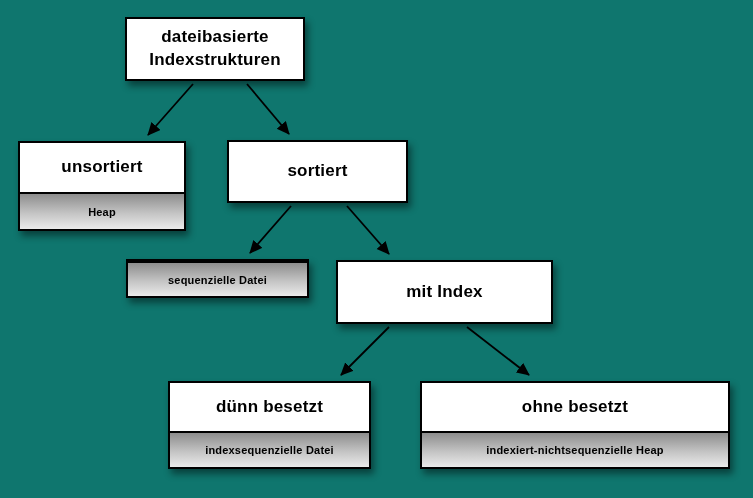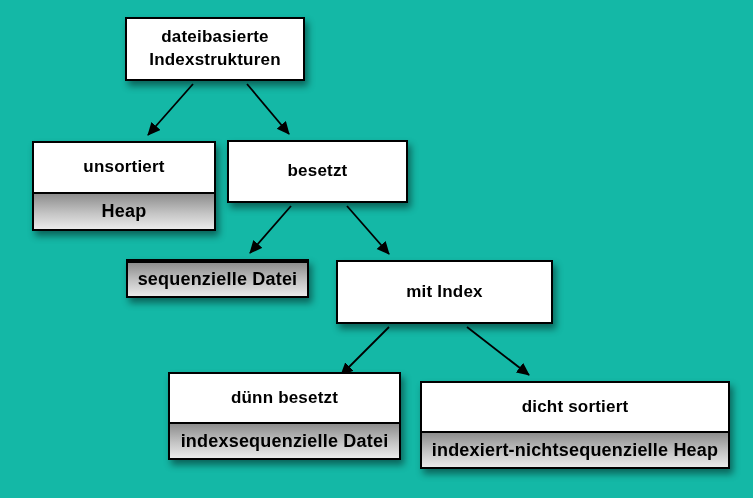--- a/index.html
+++ b/index.html
@@ -4,21 +4,21 @@
 <style>
   html, body {
     margin: 0;
     padding: 0;
     font-family: "Liberation Sans", "DejaVu Sans", sans-serif;
   }
   .canvas {
     position: relative;
     width: 753px;
     height: 498px;
-    background: #14b8a6;
+    background: #0f766e;
     overflow: hidden;
   }
   .edges {
     position: absolute;
     left: 0;
     top: 0;
     width: 753px;
     height: 498px;
     pointer-events: none;
   }
@@ -45,21 +45,21 @@
     white-space: pre-line;
     line-height: 1.35;
   }
   .node .sub {
     border-top: 2.5px solid #000;
     background: linear-gradient(to bottom, #8d8d8d 0%, #c4c4c4 55%, #eaeaea 100%);
     display: flex;
     align-items: center;
     justify-content: center;
     text-align: center;
-    font-size: 18px;
+    font-size: 11px;
     font-weight: 600;
     letter-spacing: 0.2px;
   }
 </style>
 </head>
 <body>
 
 <div class="canvas">
 
   <svg class="edges" viewBox="0 0 753 498">
@@ -74,40 +74,40 @@
     <line x1="347" y1="206" x2="389" y2="254" marker-end="url(#arrowhead)"></line>
     <line x1="389" y1="327" x2="341" y2="375" marker-end="url(#arrowhead)"></line>
     <line x1="467" y1="327" x2="529" y2="375" marker-end="url(#arrowhead)"></line>
   </svg>
 
   <div class="node" style="left:125px; top:17px; width:180px;">
     <div class="title" style="height:60px;">dateibasierte
 Indexstrukturen</div>
   </div>
 
-  <div class="node" style="left:18px; top:141px; width:184px;margin-left:14px;">
+  <div class="node" style="left:18px; top:141px; width:168px;">
     <div class="title" style="height:49px;">unsortiert</div>
     <div class="sub" style="height:35px;">Heap</div>
   </div>
 
   <div class="node" style="left:227px; top:140px; width:181px;">
-    <div class="title" style="height:59px;">besetzt</div>
+    <div class="title" style="height:59px;">sortiert</div>
   </div>
 
   <div class="node" style="left:126px; top:259px; width:183px;">
     <div class="sub" style="height:33px;">sequenzielle Datei</div>
   </div>
 
   <div class="node" style="left:336px; top:260px; width:217px;">
     <div class="title" style="height:60px;">mit Index</div>
   </div>
 
-  <div class="node" style="left:168px; top:372px; width:233px;">
+  <div class="node" style="left:168px; top:381px; width:203px;">
     <div class="title" style="height:48px;">dünn besetzt</div>
     <div class="sub" style="height:34px;">indexsequenzielle Datei</div>
   </div>
 
   <div class="node" style="left:420px; top:381px; width:310px;">
-    <div class="title" style="height:48px;">dicht sortiert</div>
+    <div class="title" style="height:48px;">ohne besetzt</div>
     <div class="sub" style="height:34px;">indexiert-nichtsequenzielle Heap</div>
   </div>
 
 </div>
 
 </body></html>

